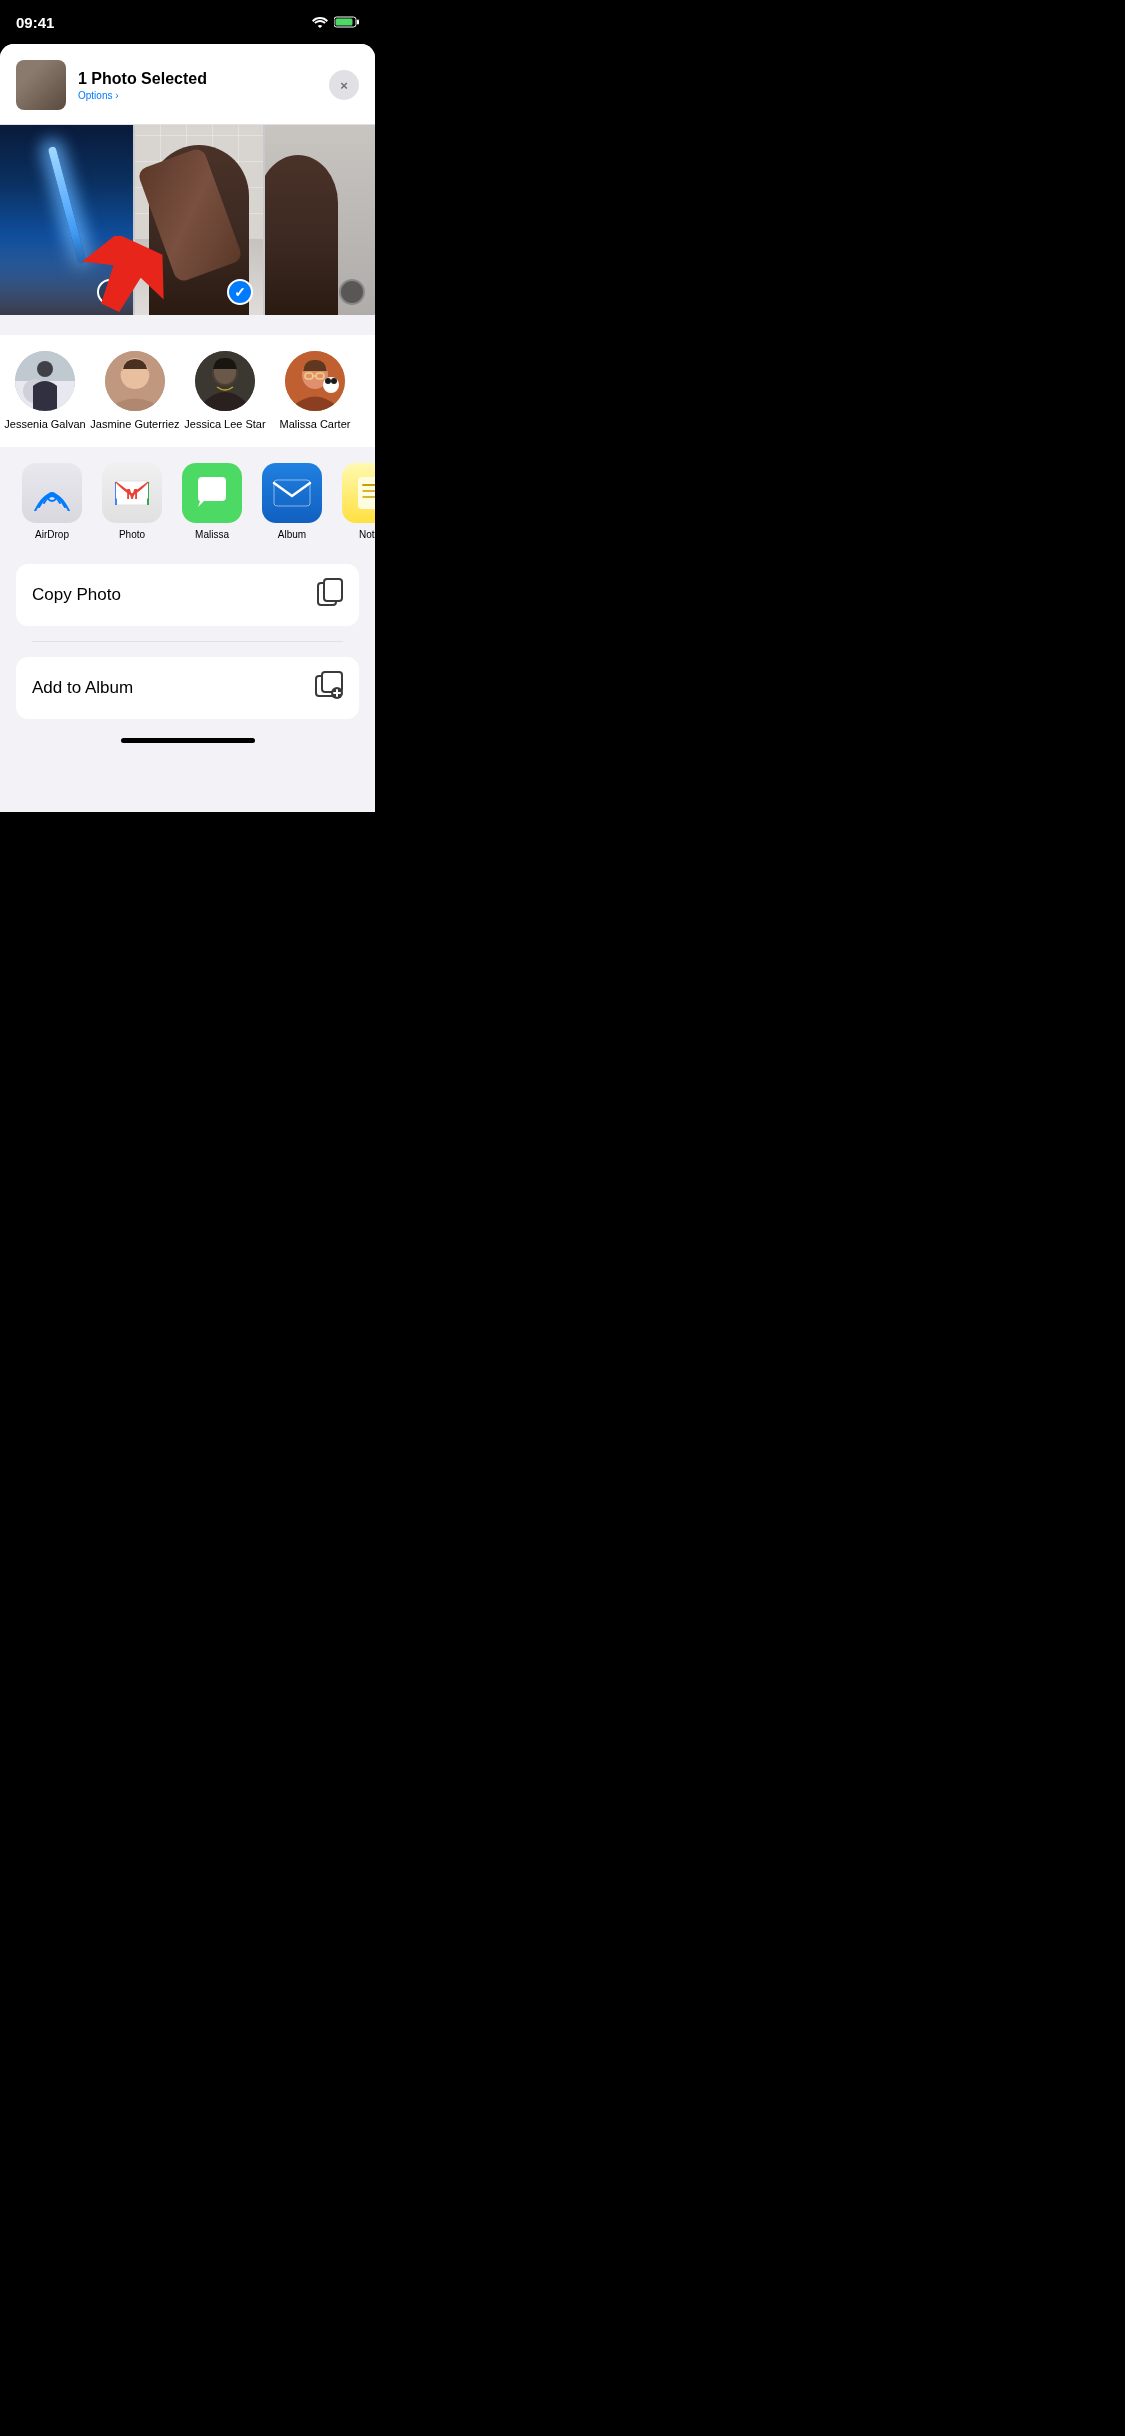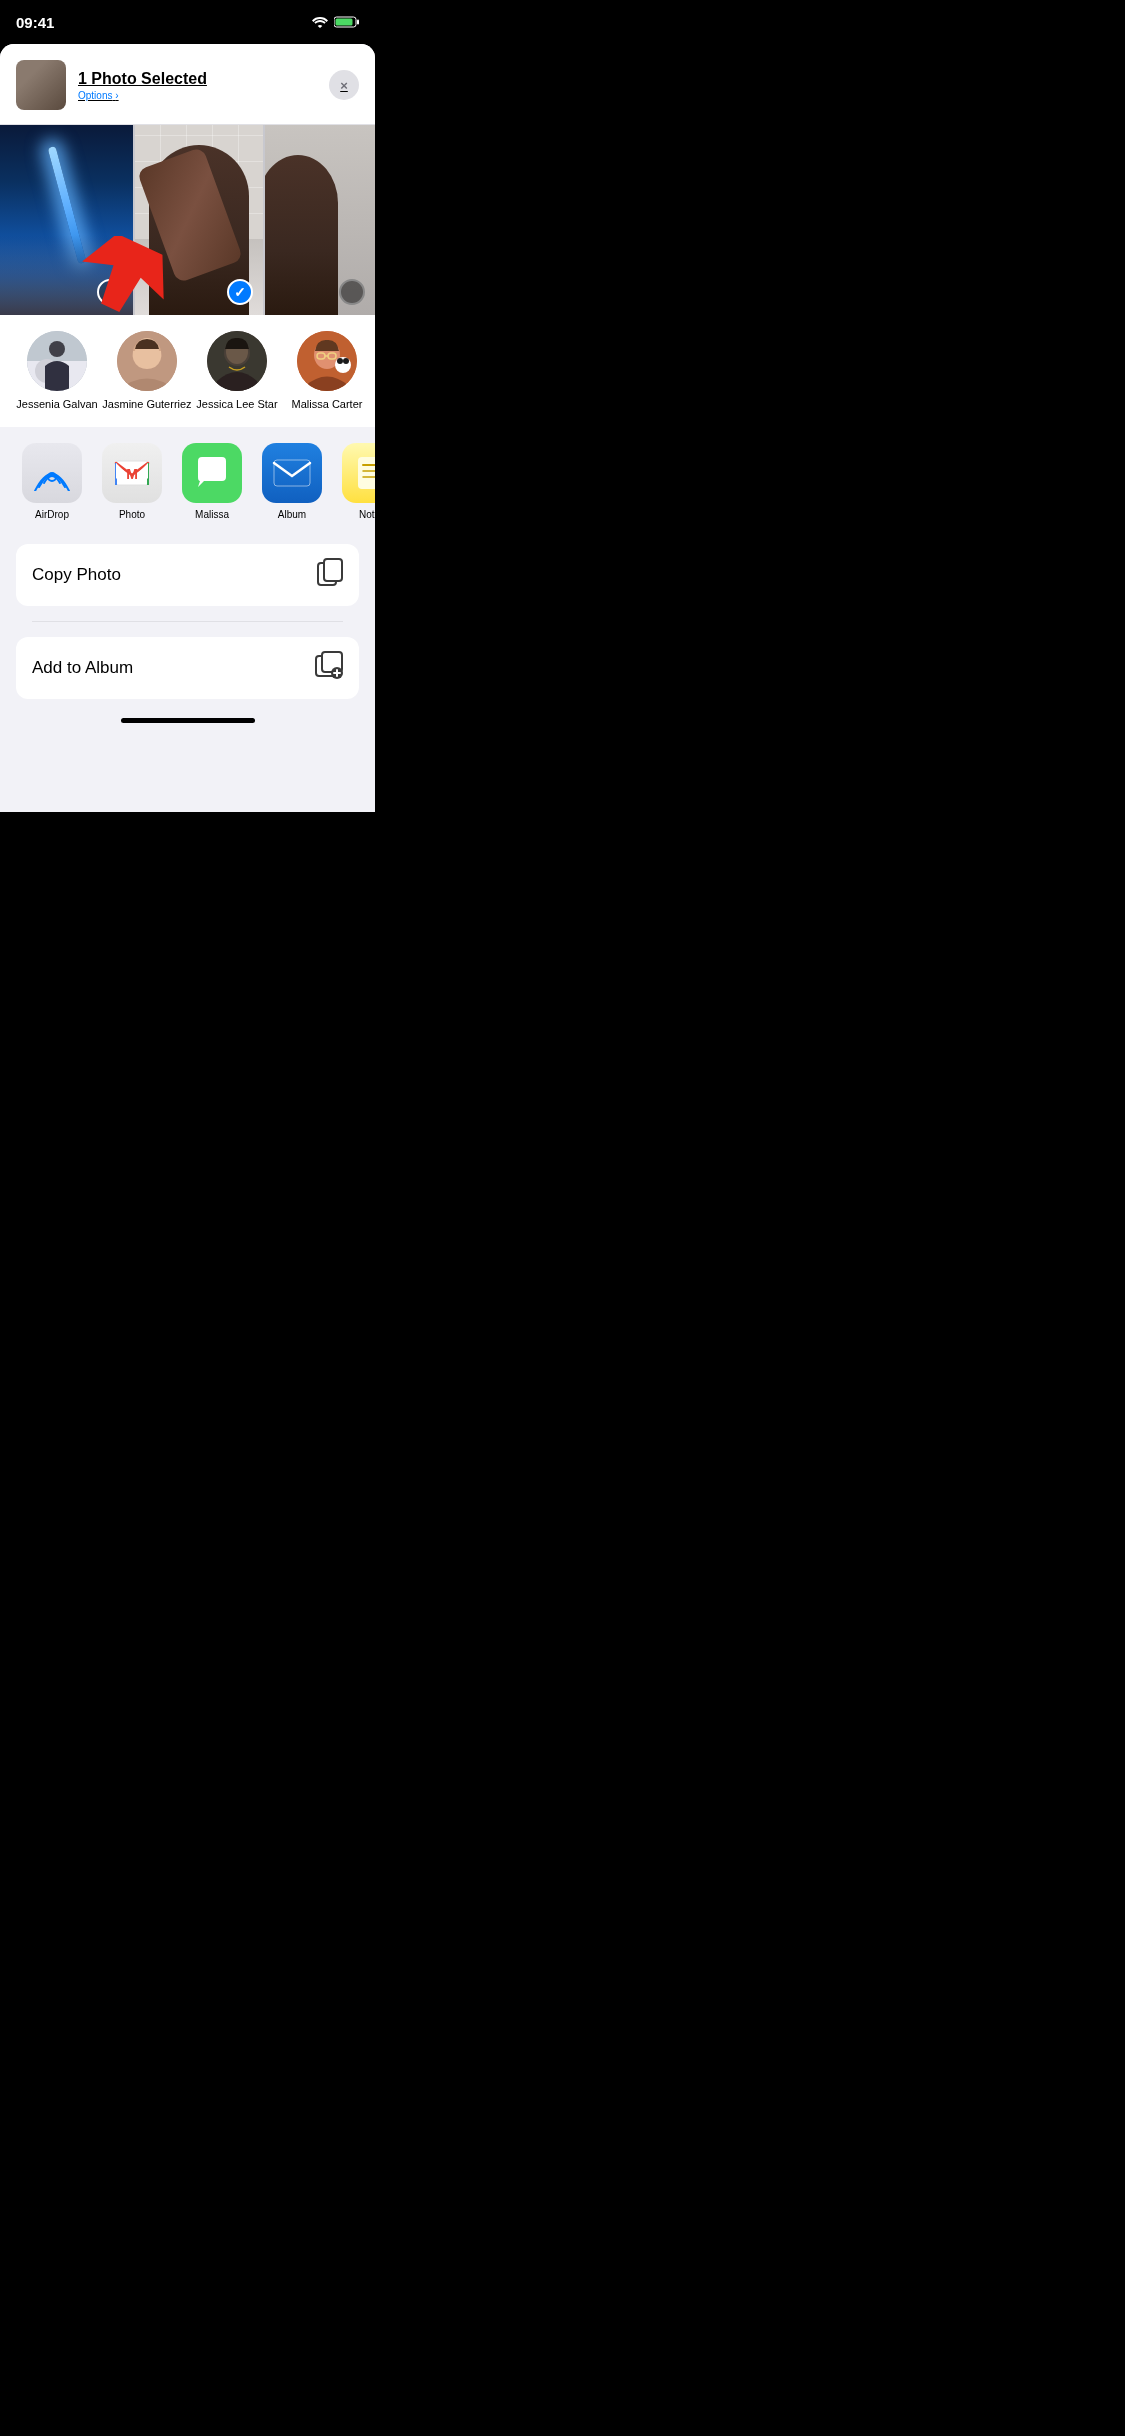--- a/index.html
+++ b/index.html
@@ -43,21 +43,20 @@
 
     
     .share-header {
       background: #fff;
       border-radius: 14px 14px 0 0;
       padding: 16px 16px 14px;
       display: flex;
       align-items: center;
       gap: 12px;
       border-bottom: 1px solid #e0e0e5;
-      text-decoration: underline;
     }
     .header-thumb {
       width: 50px;
       height: 50px;
       border-radius: 8px;
       background: #5a5a6e;
       overflow: hidden;
       flex-shrink: 0;
     }
     .thumb-face {
@@ -221,25 +220,26 @@
     }
     .checkmark {
       color: #fff;
       font-size: 14px;
       font-weight: 700;
     }
 
     
     .contacts-row {
       background: #fff;
-      padding: 16px 12px 16px;
+      padding: 16px 0 16px;
       display: flex;
       gap: 0;
       overflow-x: auto;
       scrollbar-width: none;
+      margin-top: 20px;
     }
     .contacts-row::-webkit-scrollbar { display: none; }
     .contact-item {
       display: flex;
       flex-direction: column;
       align-items: center;
       width: 90px;
       flex-shrink: 0;
       cursor: pointer;
     }

